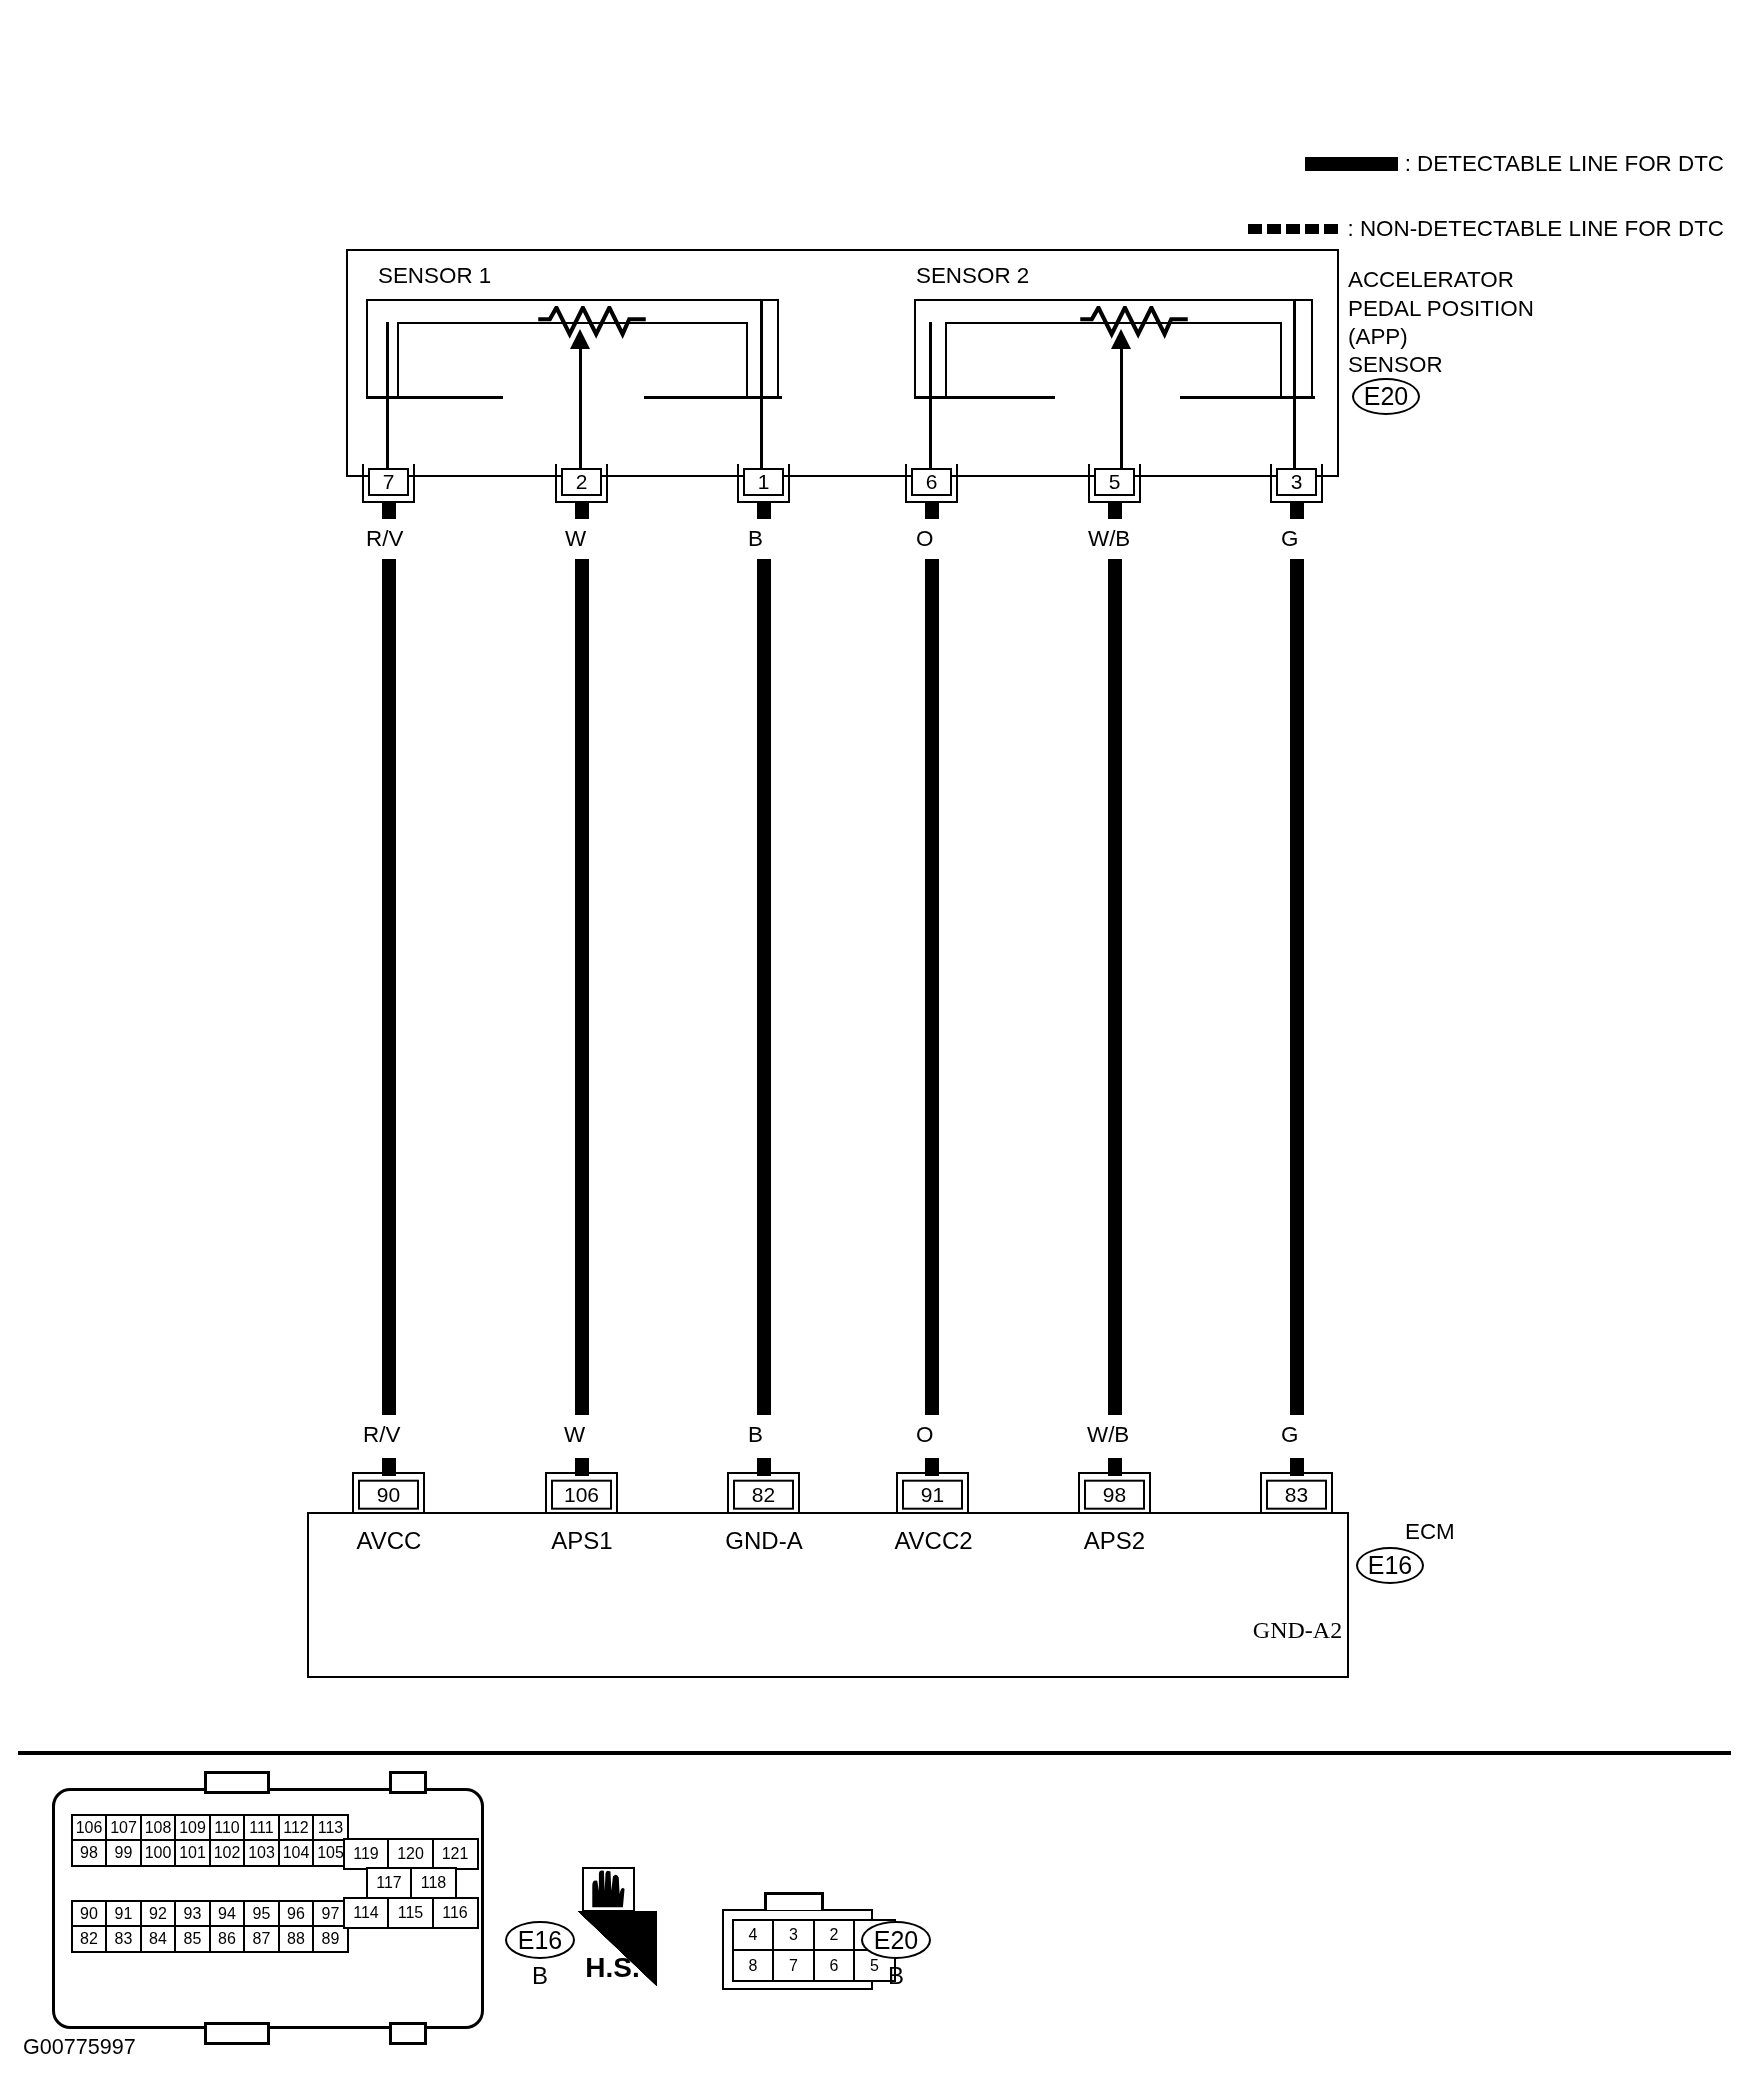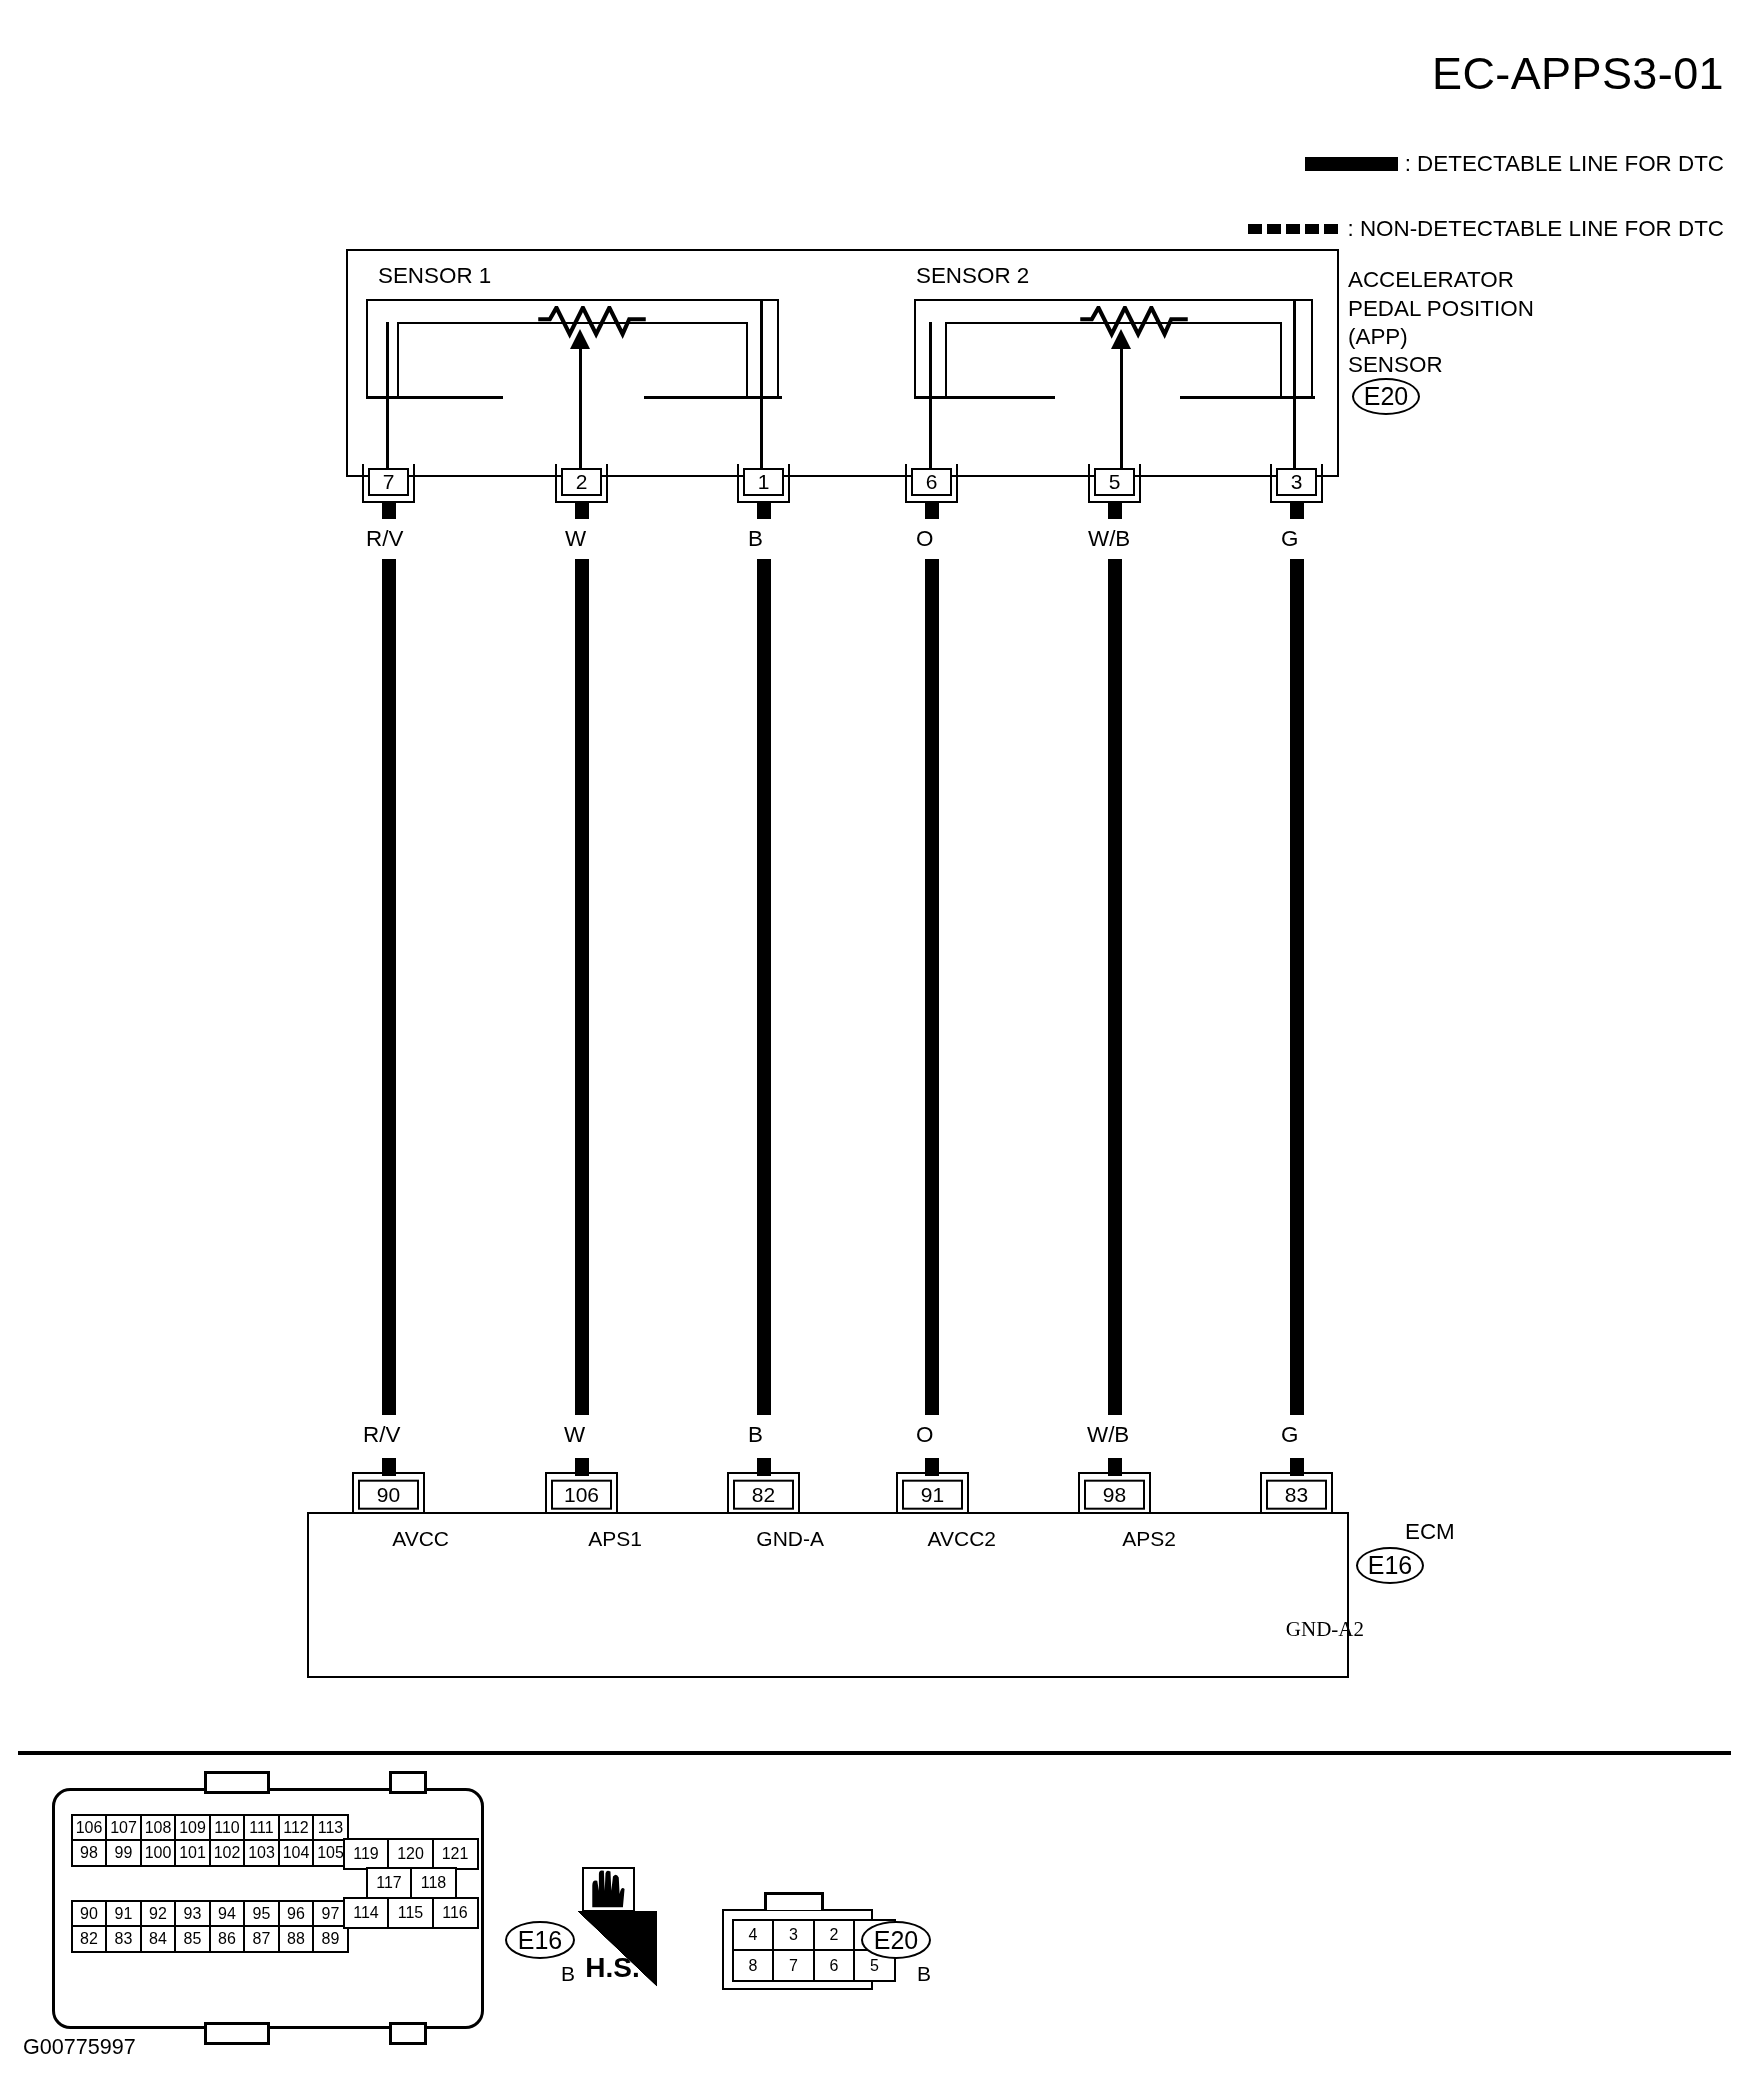--- a/index.html
+++ b/index.html
@@ -24,21 +24,21 @@
   }
   .legend-swatch-dashed {
     width:93px; height:10.8px; margin-right:6.6px;
     background:repeating-linear-gradient(to right, #000 0 14px, #fff 14px 19px);
   }
   .legend-text { font-size:22.4px; white-space:nowrap; }
 
   
   .box { position:absolute; border:2.5px solid #000; box-sizing:border-box; background:#fff; }
   .lbl { position:absolute; font-size:22.4px; white-space:nowrap; }
-  .lbl-c { position:absolute; font-size:21px; white-space:nowrap; text-align:right; }
+  .lbl-c { position:absolute; font-size:24px; white-space:nowrap; text-align:center; }
   .hline { position:absolute; background:#000; height:2.5px; }
   .vline { position:absolute; background:#000; width:2.5px; }
   .wire { position:absolute; background:#000; width:14px; }
 
   
   .term { position:absolute; }
   .term .outer {
     position:absolute; left:0; top:0; width:100%; height:100%;
     border:2.5px solid #000; border-top:none; box-sizing:border-box;
   }
@@ -99,21 +99,20 @@
   }
   .hand-icon { position:absolute; border:2.5px solid #000; background:#fff; box-sizing:border-box; }
 
   #footer-code { position:absolute; left:23px; top:2034px; font-size:21.6px; }
 </style>
 </head>
 <body>
 
 <div class="page">
 
-  <div id="doc-code">EC-APPS3-01</div>
 
   <div class="legend" style="top:148px;">
     <div class="legend-row">
       <div class="legend-swatch-solid"></div>
       <div class="legend-text">: DETECTABLE LINE FOR DTC</div>
     </div>
   </div>
   <div class="legend" style="top:189px;margin-top:24px;">
     <div class="legend-row">
       <div class="legend-swatch-dashed"></div>

